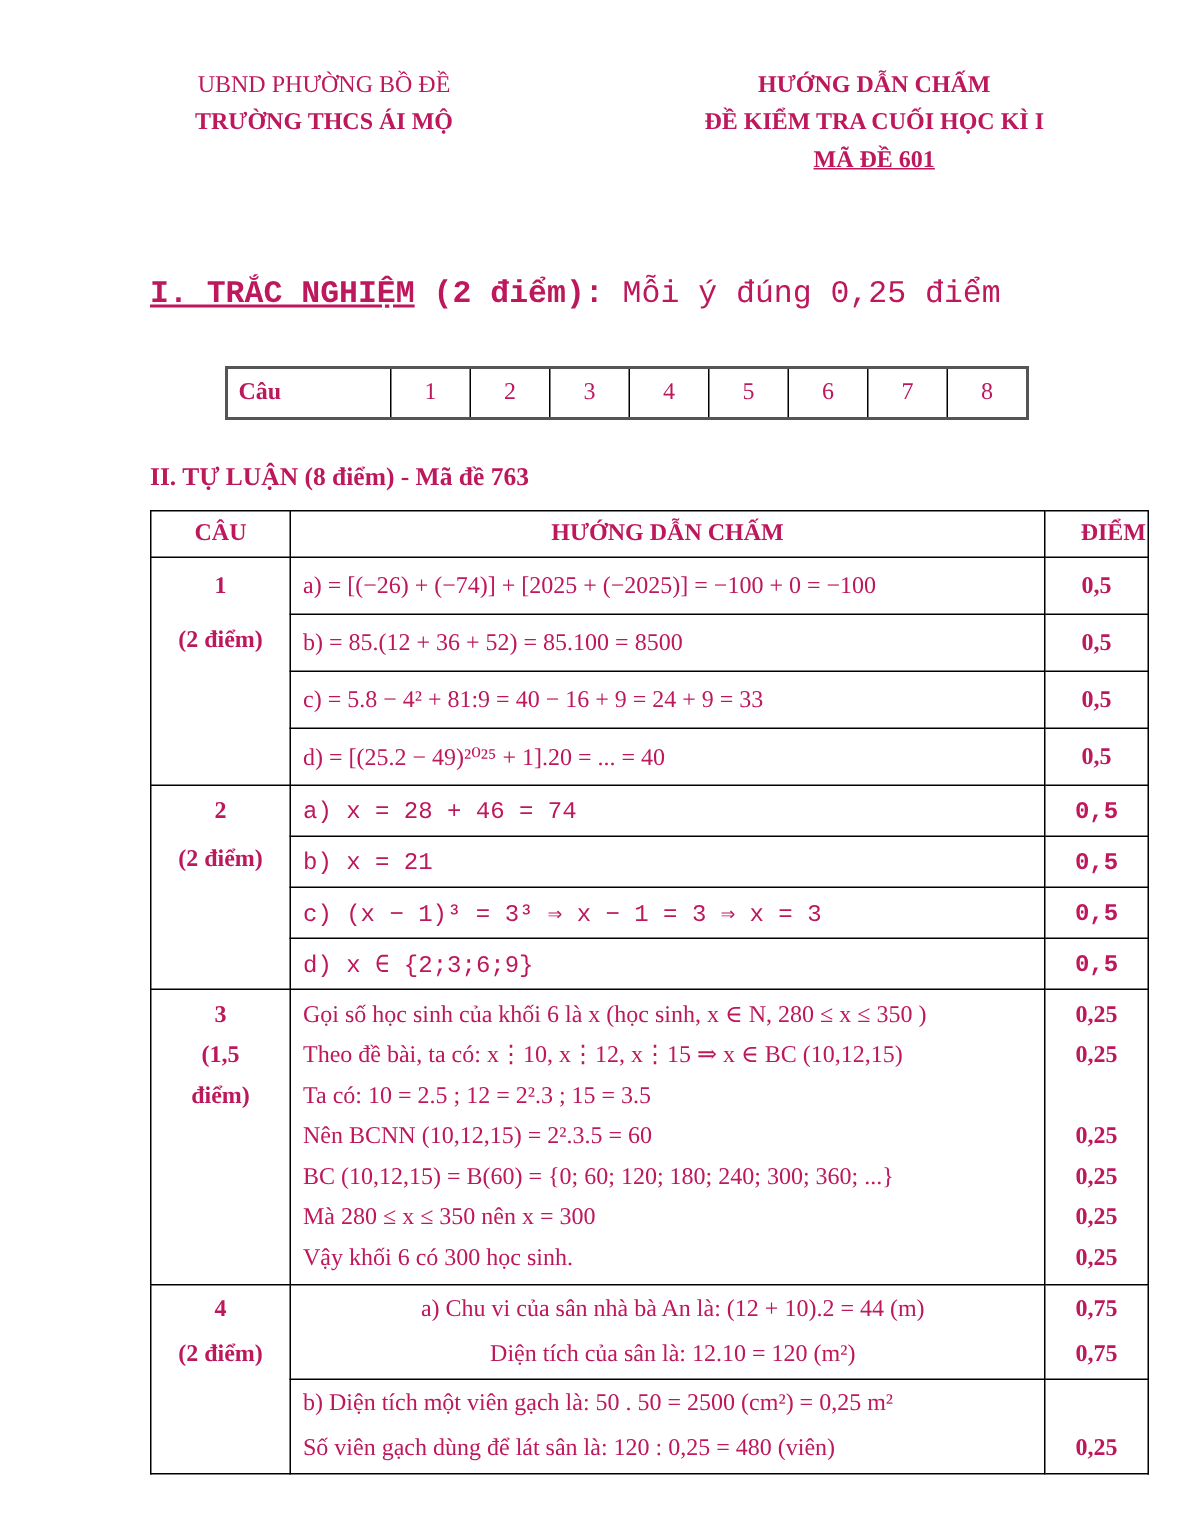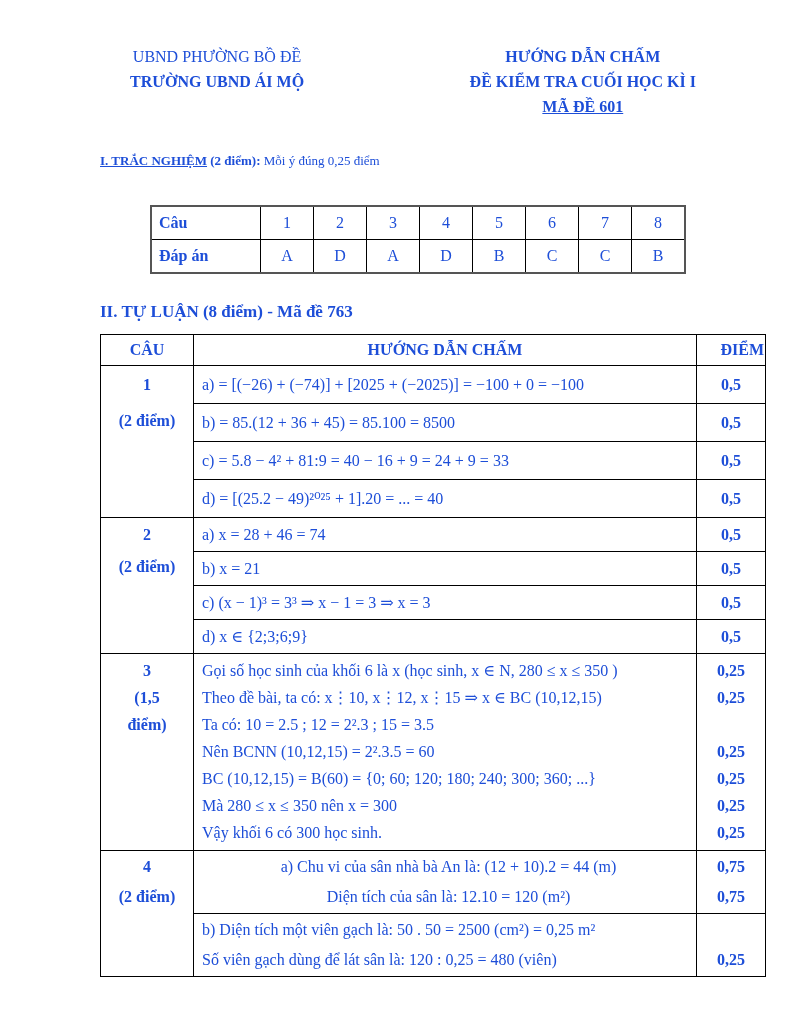--- a/index.html
+++ b/index.html
@@ -1,66 +1,66 @@
 <!DOCTYPE html>
 <html lang="vi"><head>
 <meta charset="utf-8">
 <style>
   html,body { margin:0; padding:0; background:#ffffff; }
   .page {
     width:792px; height:1024px; margin:0 auto; background:#ffffff;
-    color:#1d4ed8; font-family:"Liberation Serif","DejaVu Serif",serif;
+    color:#be185d; font-family:"Liberation Serif","DejaVu Serif",serif;
     position:relative; overflow:hidden; box-sizing:border-box;
   }
   
   .doc-header { display:flex; justify-content:space-between; padding:44px 96px 0 130px; }
   .hdr-left { text-align:center; line-height:25px; font-size:16px; }
   .hdr-right { text-align:center; line-height:25px; font-size:16px; font-weight:bold; }
   .hdr-left .bold { font-weight:bold; }
   .underline { text-decoration:underline; }
   
-  .sec1-heading { margin:34px 0 0 100px; font-size:13px; }
+  .sec1-heading { margin:66px 0 0 100px; font-size:21px;font-family:Liberation Mono, monospace; }
   .sec1-heading .t { font-weight:bold; text-decoration:underline; }
   .sec1-heading .p { font-weight:bold; }
   .mc-table { border-collapse:collapse; margin:36px 0 0 150px; }
   .mc-table td { border:1px solid #000; height:30px; font-size:16px; text-align:center; }
   .mc-table { border:2px solid #555; }
   .mc-table td.lbl { width:100px; font-weight:bold; text-align:left; padding-left:7px; }
   .mc-table td.val { width:50px; }
   
   .sec2-heading { margin:28px 0 12px 100px; font-size:17px; font-weight:bold; }
   .main-table { border-collapse:collapse; margin:0 0 0 100px; table-layout:fixed; }
   .main-table th, .main-table td { border:1px solid #000; }
   .main-table th { font-size:16px; font-weight:bold; height:28px; }
   .col-cau { width:90px; }
   .col-hdc { width:500px; }
   .col-diem { width:66px;text-align:right; }
   td.label { font-weight:bold; text-align:center; vertical-align:top; white-space:pre-line; font-size:16px; }
   td.content { font-size:16px; padding-left:8px; white-space:pre-line; vertical-align:middle; }
   td.score { font-weight:bold; font-size:16px; text-align:center; white-space:pre-line; vertical-align:middle; }
   tr.g1 td.content, tr.g1 td.score { height:35px; }
   tr.g1 td.label { line-height:36px; }
-  tr.g2 td.content, tr.g2 td.score { height:31px; }
+  tr.g2 td.content, tr.g2 td.score { height:31px;font-family:Liberation Mono, monospace; }
   tr.g2 td.label { line-height:32px; }
   tr.g3 td.label { line-height:27px; padding-top:3px; }
   tr.g3 td.content, tr.g3 td.score { line-height:27px; vertical-align:top; padding-top:3px; padding-bottom:4px; }
   tr.g4 td.label { line-height:30px; }
   tr.g4 td.content, tr.g4 td.score { line-height:30px; vertical-align:top; }
   tr.g4a td.content, tr.g4a td.score { height:58px;text-align:center; }
   tr.g4b td.content, tr.g4b td.score { height:54px; }
 </style>
 </head>
 <body>
 
 <div class="page">
 
   <div class="doc-header">
     <div class="hdr-left">
       <div>UBND PHƯỜNG BỒ ĐỀ</div>
-      <div class="bold">TRƯỜNG UBND ÁI MỘ</div>
+      <div class="bold">TRƯỜNG THCS ÁI MỘ</div>
     </div>
     <div class="hdr-right">
       <div>HƯỚNG DẪN CHẤM</div>
       <div>ĐỀ KIỂM TRA CUỐI HỌC KÌ I</div>
       <div class="underline">MÃ ĐỀ 601</div>
     </div>
   </div>
 
   <div class="sec1-heading">
     <span class="t">I. TRẮC NGHIỆM</span><span class="p"> (2 điểm):</span><span> Mỗi ý đúng 0,25 điểm</span>
@@ -72,52 +72,41 @@
       <td class="lbl">Câu</td>
       <td class="val">1</td>
       <td class="val">2</td>
       <td class="val">3</td>
       <td class="val">4</td>
       <td class="val">5</td>
       <td class="val">6</td>
       <td class="val">7</td>
       <td class="val">8</td>
     </tr>
-    <tr>
-      <td class="lbl">Đáp án</td>
-      <td class="val">A</td>
-      <td class="val">D</td>
-      <td class="val">A</td>
-      <td class="val">D</td>
-      <td class="val">B</td>
-      <td class="val">C</td>
-      <td class="val">C</td>
-      <td class="val">B</td>
-    </tr>
   </tbody>
     </table>
 
   <div class="sec2-heading">II. TỰ LUẬN (8 điểm) - Mã đề 763</div>
 
   <table class="main-table">
     <tbody>
         <tr>
       <th class="col-cau">CÂU</th>
       <th class="col-hdc">HƯỚNG DẪN CHẤM</th>
       <th class="col-diem">ĐIỂM</th>
     </tr>
 
     <tr class="g1">
       <td class="label" rowspan="4">1
 (2 điểm)</td>
       <td class="content">a) = [(−26) + (−74)] + [2025 + (−2025)] = −100 + 0 = −100</td>
       <td class="score">0,5</td>
     </tr>
     <tr class="g1">
-      <td class="content">b) = 85.(12 + 36 + 45) = 85.100 = 8500</td>
+      <td class="content">b) = 85.(12 + 36 + 52) = 85.100 = 8500</td>
       <td class="score">0,5</td>
     </tr>
     <tr class="g1">
       <td class="content">c) = 5.8 − 4² + 81:9 = 40 − 16 + 9 = 24 + 9 = 33</td>
       <td class="score">0,5</td>
     </tr>
     <tr class="g1">
       <td class="content">d) = [(25.2 − 49)²⁰²⁵ + 1].20 = ... = 40</td>
       <td class="score">0,5</td>
     </tr>

